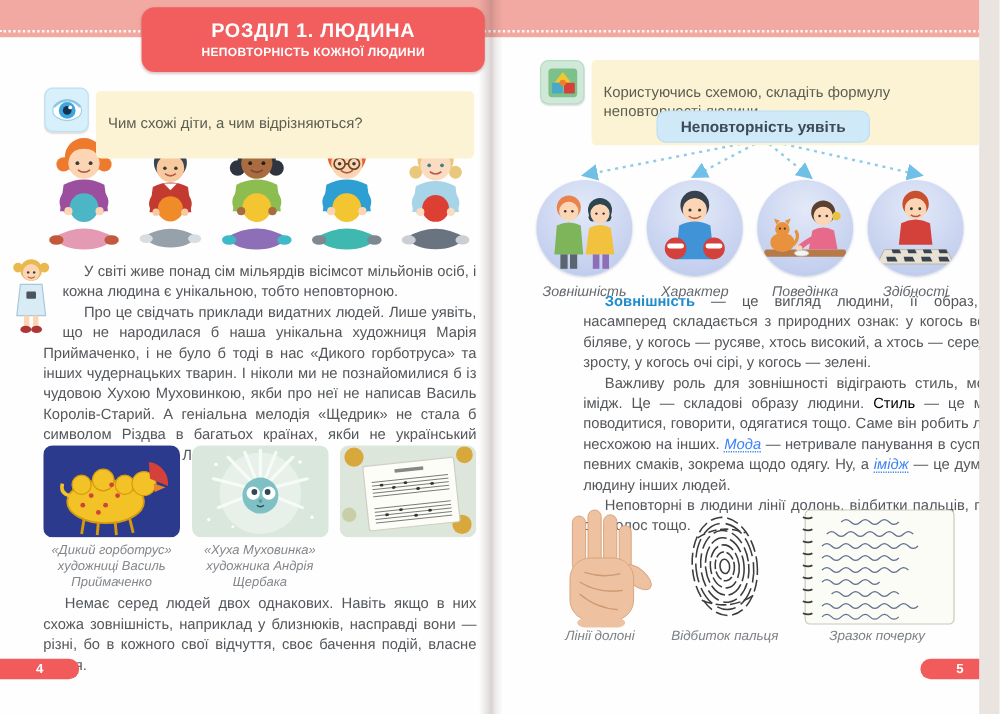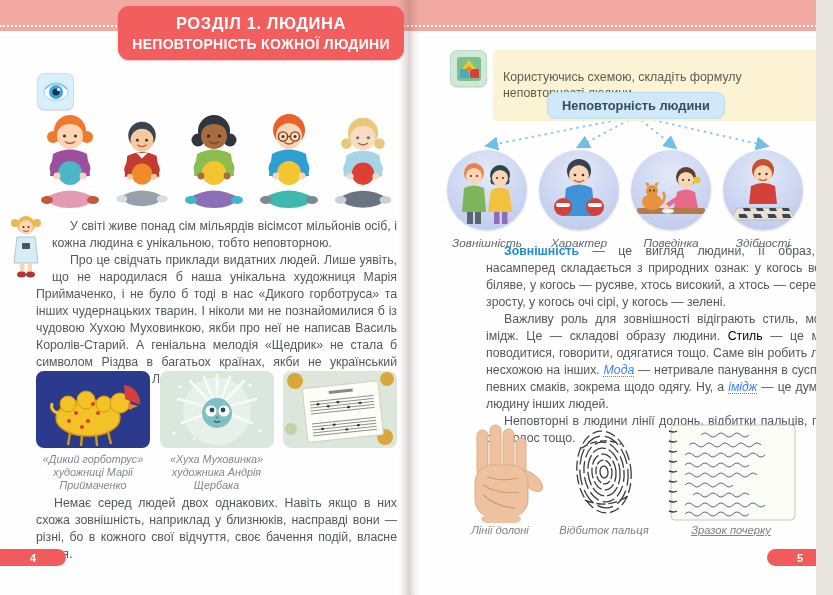--- a/index.html
+++ b/index.html
@@ -16,21 +16,21 @@
 
   .page{position:absolute;top:0;height:595px;background:transparent;}
   .page-left{left:0;width:405px;}
   .page-right{left:417px;width:416px;}
 
   
   .chapter-box{position:absolute;left:118px;top:6px;width:286px;height:54px;background:#f25d5d;border-radius:11px;
     color:#fff;text-align:center;display:flex;flex-direction:column;justify-content:center;gap:3px;z-index:5;
     box-shadow:0 1px 2px rgba(120,40,40,.25);}
   .chapter-title{font-size:16.5px;font-weight:bold;letter-spacing:.6px;}
-  .lesson-title{font-size:14px;font-weight:bold;letter-spacing:.3px;}
+  .lesson-title{font-size:10px;font-weight:bold;letter-spacing:.3px;}
 
   
   .icon-tile{position:absolute;width:35px;height:35px;border-radius:7px;display:flex;align-items:center;justify-content:center;
     background:#d8f0fb;border:1px solid #bfe2f4;box-shadow:0 1px 1px rgba(0,0,0,.12);z-index:3;}
 
   
   .task-bar{position:absolute;background:#fbf3d4;border-radius:4px;padding:20px 10px;font-size:12.4px;line-height:15.5px;
     color:#5c5c50;z-index:3;}
 
   
@@ -93,20 +93,21 @@
 
     <div class="icon-tile" style="left:37px;top:73px;">
       <svg width="26" height="22" viewBox="0 0 26 22">
         <ellipse cx="13" cy="11" rx="12" ry="8.5" fill="#fff" stroke="#9fd2ea"></ellipse>
         <circle cx="13" cy="11" r="7" fill="#3fa6dd"></circle>
         <circle cx="13" cy="11" r="3.6" fill="#16324e"></circle>
         <circle cx="15.5" cy="8.5" r="1.6" fill="#fff"></circle>
         <path d="M2 8 Q13 -3 24 8" fill="none" stroke="#8ec7e2" stroke-width="2"></path>
       </svg>
     </div>
+    <div class="task-bar" style="left:80px;top:76px;width:295px;">Чим схожі діти, а чим відрізняються?</div>
 
     <div class="kids-row">
 
       <svg viewBox="0 0 72 104" width="72" height="104">
         <circle cx="36" cy="21" r="16" fill="#ee7a2d"></circle>
         <circle cx="19" cy="27" r="6" fill="#ee7a2d"></circle>
           <circle cx="53" cy="27" r="6" fill="#ee7a2d"></circle>
         <circle cx="36" cy="26" r="13" fill="#fcd6b4"></circle>
         <path d="M23 21 a13 13 0 0 1 26 0 q-4 -7 -13 -7 t-13 7z" fill="#ee7a2d"></path>
         <circle cx="30.5" cy="26" r="1.6" fill="#3a3a3a"></circle>
@@ -244,21 +245,21 @@
               <circle cx="40" cy="42" r="2"></circle>
                 <circle cx="52" cy="50" r="2"></circle>
                 <circle cx="62" cy="42" r="2"></circle>
               <circle cx="46" cy="56" r="2"></circle>
                 <circle cx="33" cy="50" r="2"></circle>
                 <circle cx="57" cy="33" r="2"></circle>
             </g>
             <path d="M22 42 q-8 -2 -6 -10" stroke="#f2c227" stroke-width="3" fill="none"></path>
           </svg>
         </div>
-        <div class="caption">«Дикий горботрус» художниці Марії Приймаченко</div>
+        <div class="caption">«Дикий горботрус» художниці Василь Приймаченко</div>
       </div>
       <div class="fig">
         <div class="fig-img">
           <svg viewBox="0 0 114 77" width="114" height="77">
             <rect width="114" height="77" fill="#d9e7dc"></rect>
             <circle cx="57" cy="40" r="34" fill="#e7f1ea"></circle>
             <g stroke="#f6fbf8" stroke-width="2.6" stroke-linecap="round">
               <line x1="57" y1="38" x2="57" y2="4"></line>
                 <line x1="57" y1="38" x2="30" y2="10"></line>
               <line x1="57" y1="38" x2="84" y2="10"></line>
@@ -340,21 +341,21 @@
       <svg width="26" height="26" viewBox="0 0 26 26">
         <rect x="1" y="1" width="24" height="24" rx="3" fill="#7cc08a"></rect>
         <path d="M6 13 l7 -9 7 9 z" fill="#f3c531"></path>
         <rect x="4" y="13" width="9" height="9" rx="1" fill="#4aa8c8"></rect>
         <rect x="14" y="13" width="9" height="9" rx="1" fill="#d4403a"></rect>
         <circle cx="13" cy="13" r="2.6" fill="#e8832a"></circle>
       </svg>
     </div>
     <div class="task-bar" style="left:76px;top:50px;width:308px;">Користуючись схемою, складіть формулу неповторності людини.</div>
 
-    <div class="scheme-title">Неповторність людини</div>
+    <div class="scheme-title">Неповторність уявіть</div>
 
     <svg class="arrows-svg" width="416" height="34" viewBox="0 0 416 34">
       <defs>
         <marker id="arr" markerWidth="7" markerHeight="7" refX="3.5" refY="3.5" orient="auto">
           <path d="M0 0 L7 3.5 L0 7 z" fill="#6fbfe6"></path>
         </marker>
       </defs>
       <g stroke="#8fcbe9" stroke-width="2" stroke-dasharray="2.5 4" fill="none">
         <line x1="200" y1="2" x2="74" y2="27" marker-end="url(#arr)"></line>
         <line x1="212" y1="2" x2="165" y2="27" marker-end="url(#arr)"></line>
@@ -511,20 +512,20 @@
         <path d="M20 62 q4 -4 8 0 t8 0 t8 0 t8 0 t8 0 t8 0"></path>
         <path d="M28 72 q4 -4 8 0 t8 0 t8 0 t8 0 t8 0 t8 0 t8 0"></path>
         <path d="M20 82 q4 -4 8 0 t8 0 t8 0 t8 0 t8 0 t8 0 t8 0 t8 0 t8 0 t8 0"></path>
         <path d="M20 91 q4 -4 8 0 t8 0 t8 0 t8 0 t8 0 t8 0 t8 0 t8 0"></path>
       </g>
     </svg>
 
     <div class="photo-captions">
       <div class="pcap" style="left:23px;">Лінії долоні</div>
       <div class="pcap" style="left:127px;">Відбиток пальця</div>
-      <div class="pcap" style="left:254px;text-decoration:underline;">Зразок почерку</div>
+      <div class="pcap" style="left:254px;">Зразок почерку</div>
     </div>
 
     <div class="page-pill pill-right">5</div>
   </div>
 
   <div class="spine"></div>
 </div>
 
 </body></html>

